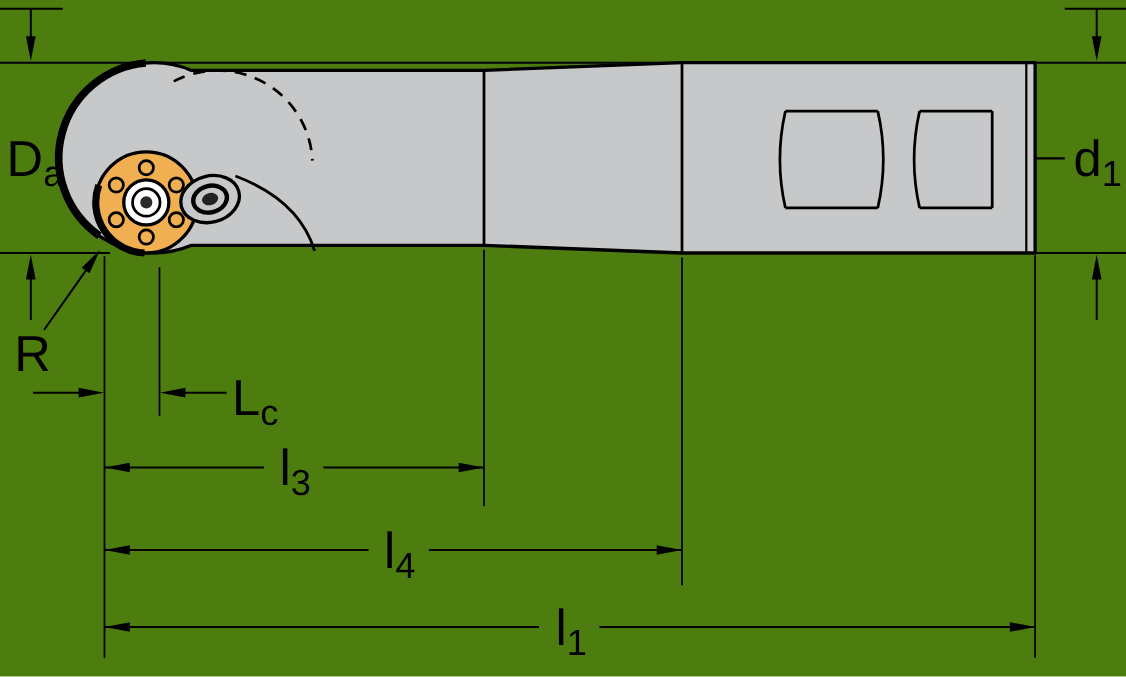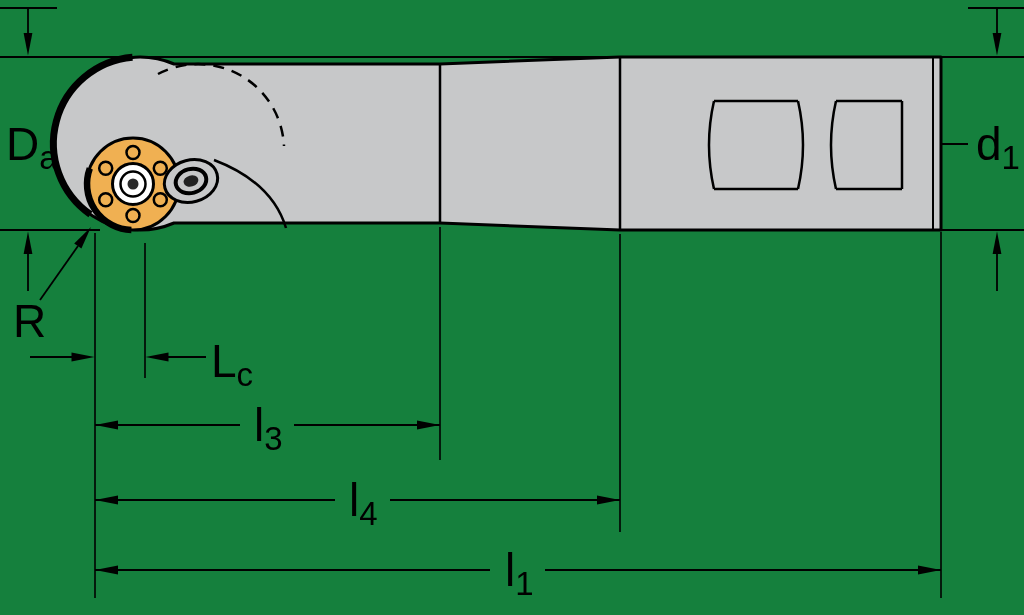--- a/index.html
+++ b/index.html
@@ -1,16 +1,16 @@
 <!DOCTYPE html>
 <html><head>
 <meta charset="utf-8">
 <style>
   html,body{margin:0;padding:0;background:#fff;}
-  #stage{position:relative;width:1024px;height:615px;background:#15803d;overflow:hidden;}
+  #stage{position:relative;width:1024px;height:615px;background:#4d7c0f;overflow:hidden;}
   svg{display:block;}
   text{font-family:"Liberation Sans","DejaVu Sans",sans-serif;fill:#000;}
   .lbl{font-size:46px;}
   .sub{font-size:33px;}
   .thin{stroke:#000;stroke-width:1.8;fill:none;}
   .dim{stroke:#000;stroke-width:1.8;fill:none;}
   .ext{stroke:#000;stroke-width:1.6;fill:none;}
   .edge{stroke:#000;stroke-width:3;}
   .feat{stroke:#000;stroke-width:2.5;fill:none;}
   .arrow{fill:#000;stroke:none;}

